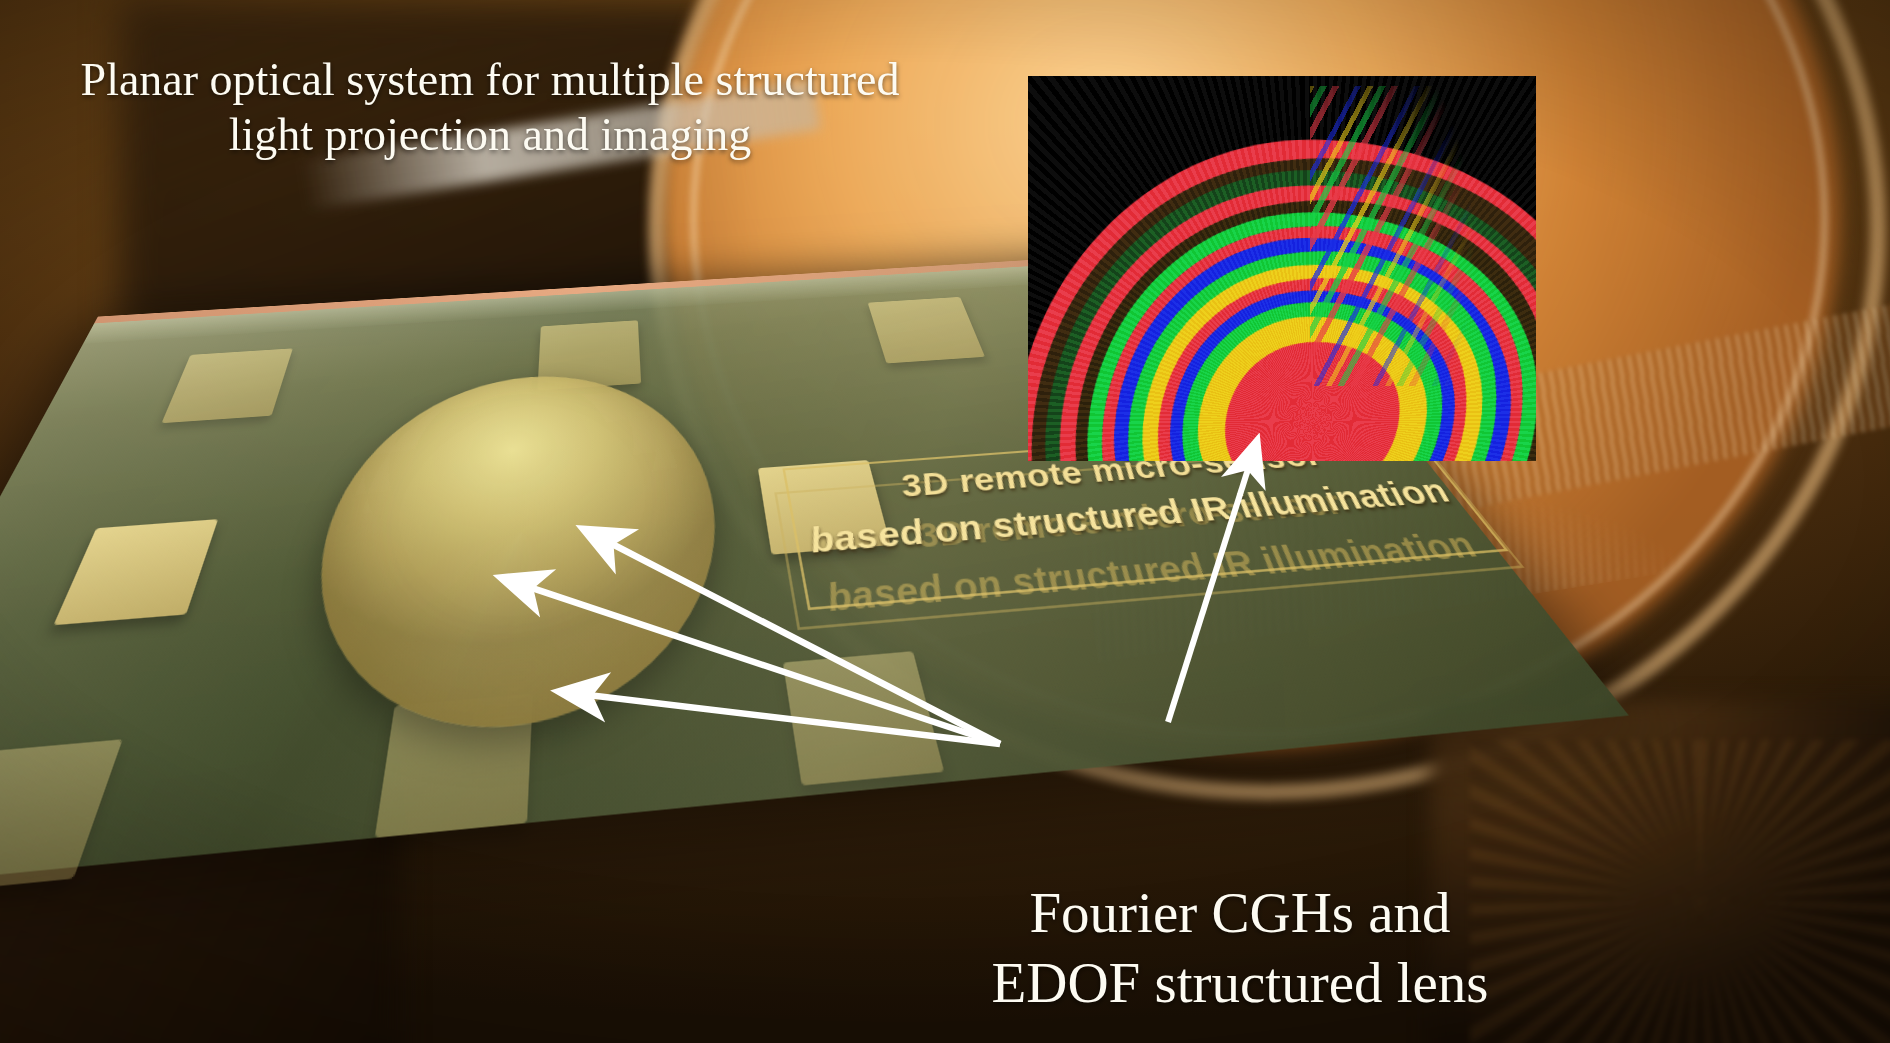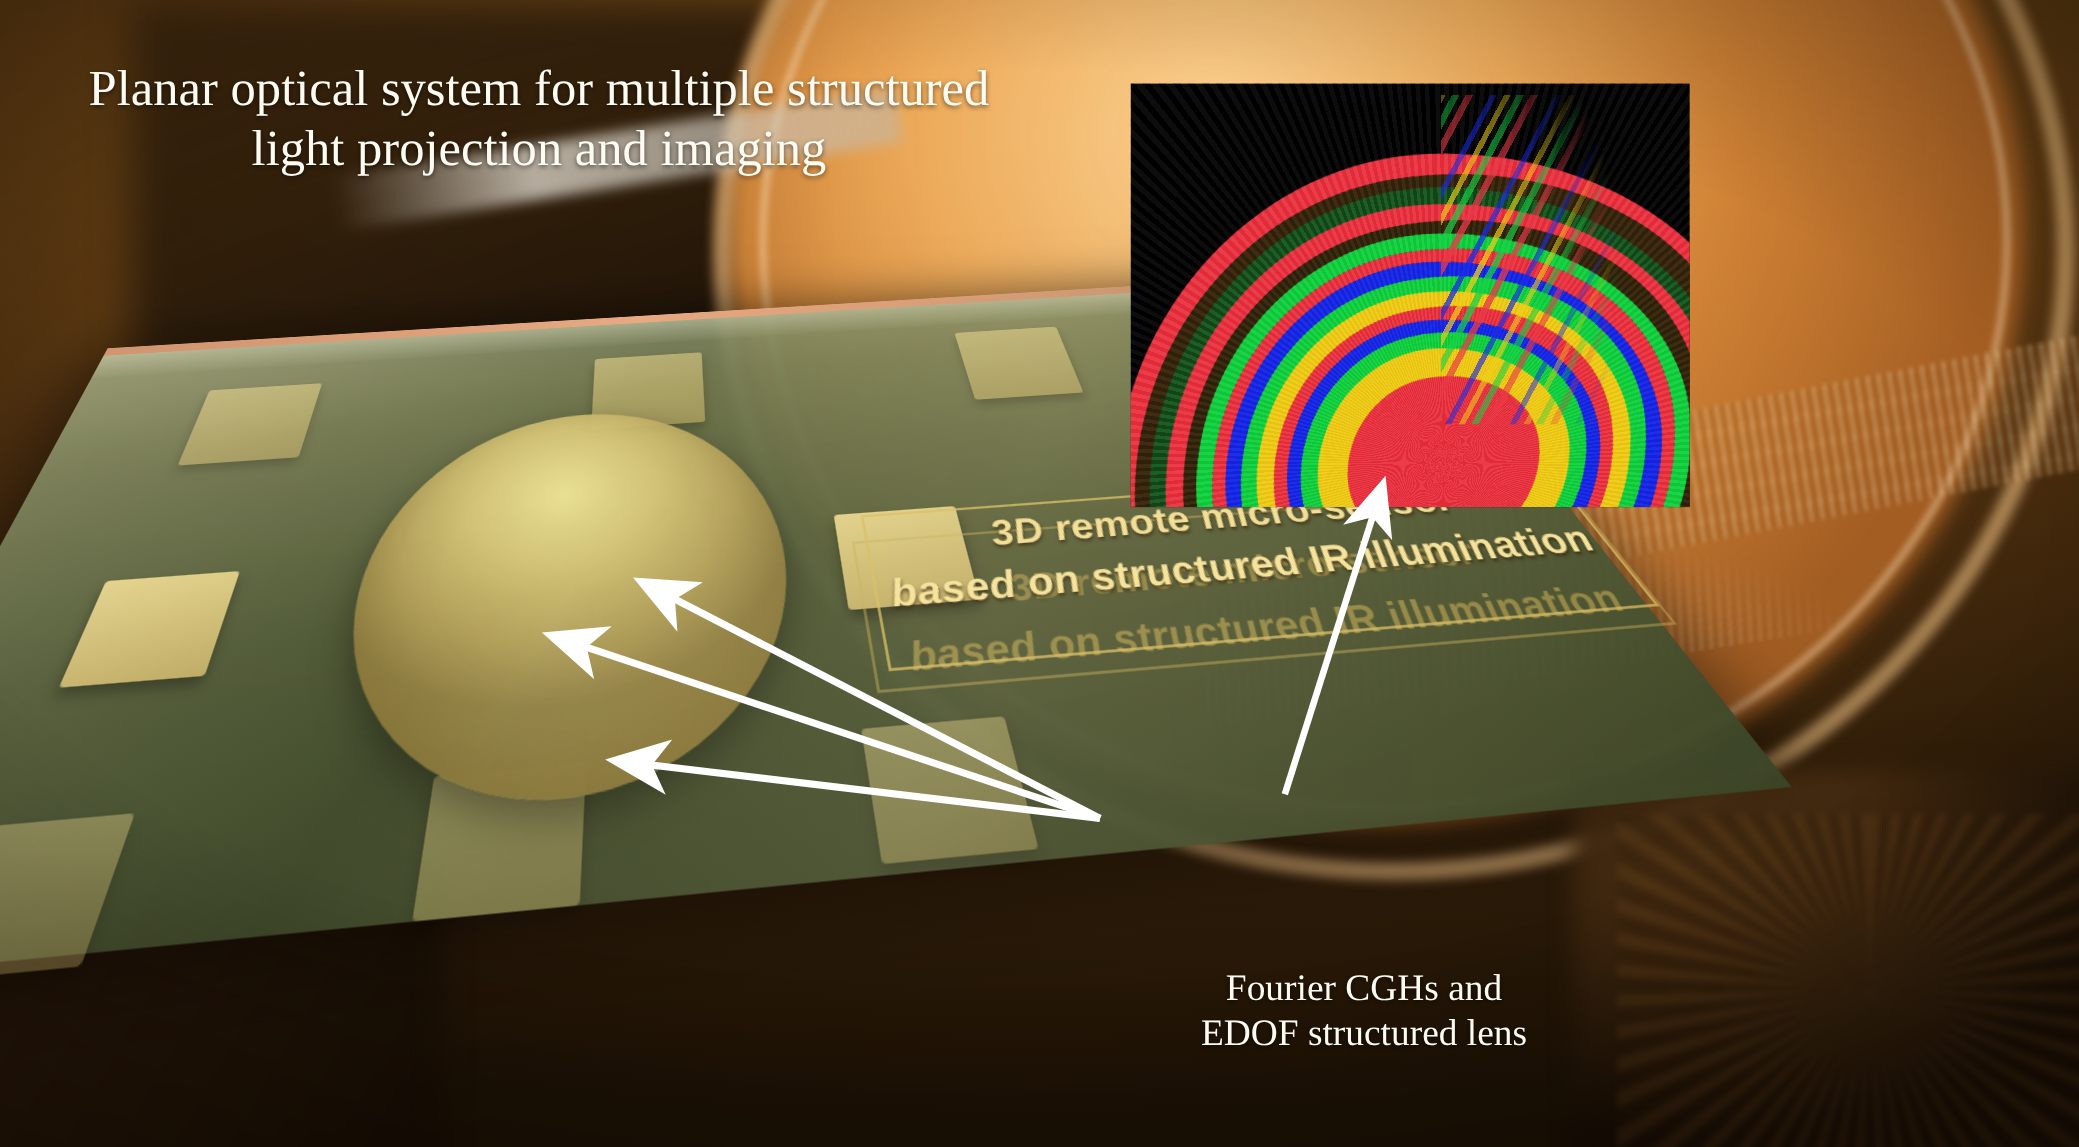--- a/index.html
+++ b/index.html
@@ -184,21 +184,21 @@
 
   
   #title{
     position:absolute;left:0;top:52px;width:980px;
     color:#fdfbf2;font-size:46px;line-height:1.20;text-align:center;
     text-shadow:0 2px 5px rgba(0,0,0,.55);
   }
   #title .l2{display:block;font-family:Liberation Serif, serif;}
   #caption{
     position:absolute;left:960px;top:878px;width:560px;
-    color:#fdfbf2;font-size:34px;line-height:1.22;text-align:center;
+    color:#fdfbf2;font-size:57px;line-height:1.22;text-align:center;
     text-shadow:0 2px 5px rgba(0,0,0,.6);
   }
   #arrows{position:absolute;inset:0;pointer-events:none;}
 </style>
 </head>
 <body>
 
 <div id="stage">
 
   <div class="layer" id="bg-base"></div>

